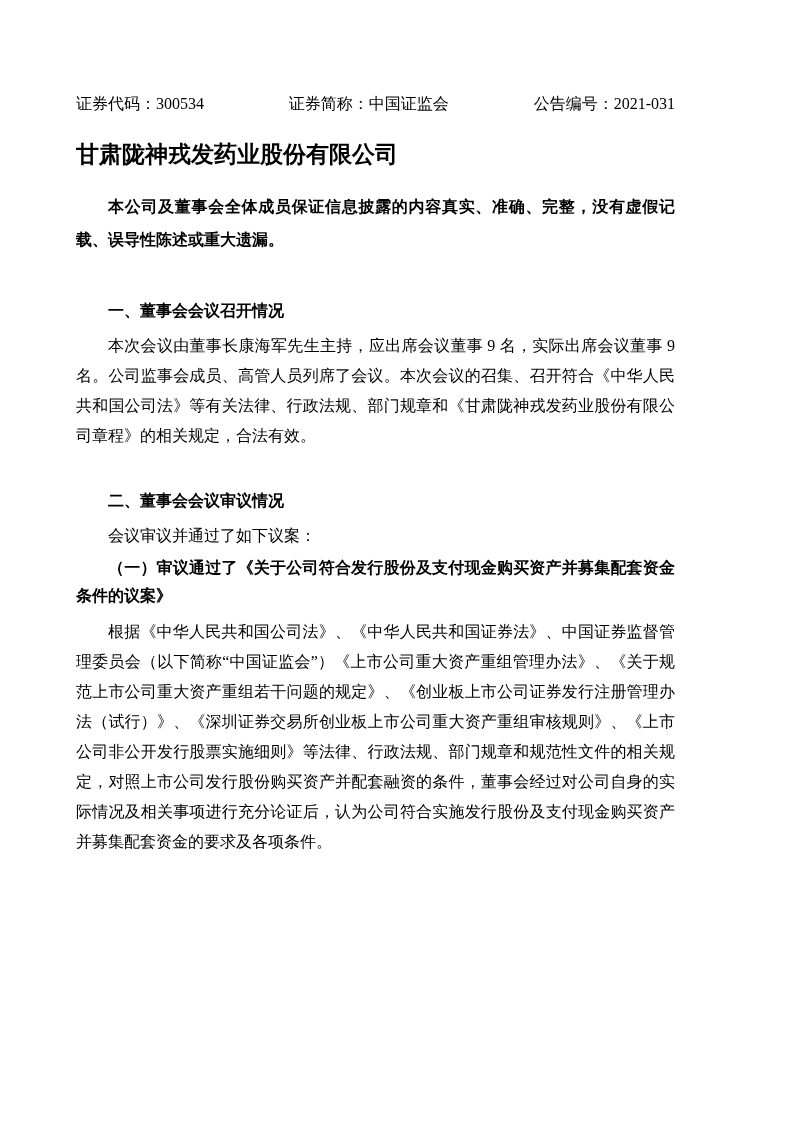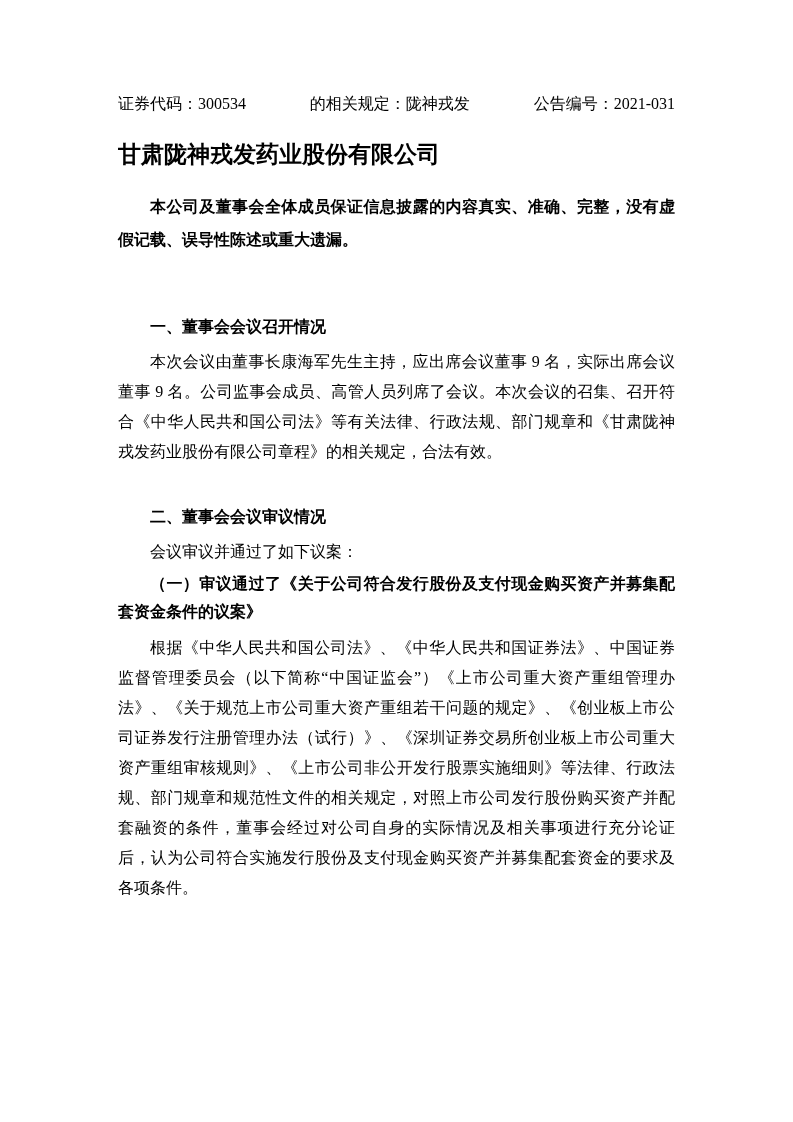--- a/index.html
+++ b/index.html
@@ -6,21 +6,21 @@
   html, body { background: #888; }
   .page {
     position: relative;
     width: 793px;
     height: 1122px;
     margin: 0 auto;
     background: #ffffff;
     color: #000000;
     font-family: "Liberation Serif", "DejaVu Serif", serif;
     font-size: 16px;
-    padding: 94px 118px 0 118px;
+    padding: 94px 118px 0 76px;
     overflow: hidden;
   }
   .header-row {
     display: flex;
     justify-content: space-between;
     align-items: baseline;
     line-height: 20px;
     font-size: 16px;
   }
   .doc-title {
@@ -30,21 +30,21 @@
     line-height: 38px;
   }
   .disclaimer {
     margin-top: 16px;
     font-weight: bold;
     line-height: 33px;
     text-indent: 2em;
     text-align: justify;
   }
   .sec-heading {
-    margin-top: 56px;
+    margin-top: 40px;
     font-weight: bold;
     line-height: 30px;
     text-indent: 2em;
   }
   .body-para {
     line-height: 30px;
     text-indent: 2em;
     text-align: justify;
     margin-top: 6px;
   }
@@ -60,21 +60,21 @@
     font-family: Liberation Mono, monospace;
   }
 </style>
 </head>
 <body>
 
 <div class="page">
 
   <div class="header-row">
     <span>证券代码：300534</span>
-    <span>的相关规定：陇神戎发</span>
+    <span>证券简称：中国证监会</span>
     <span>公告编号：2021-031</span>
   </div>
 
   <div class="doc-title">
     <div>甘肃陇神戎发药业股份有限公司</div>
   </div>
 
   <p class="disclaimer">本公司及董事会全体成员保证信息披露的内容真实、准确、完整，没有虚假记载、误导性陈述或重大遗漏。</p>
 
   <p class="sec-heading">一、董事会会议召开情况</p>

